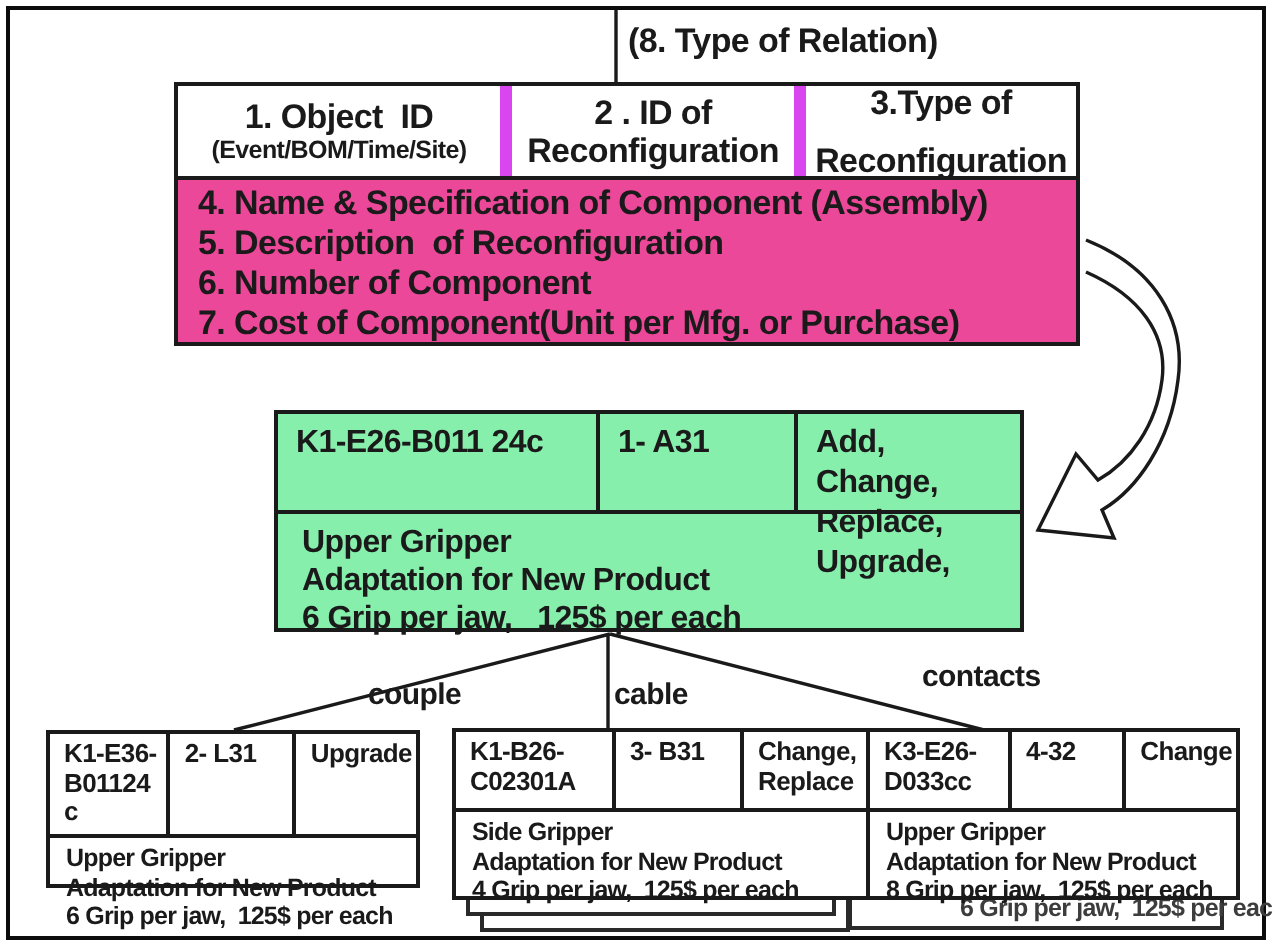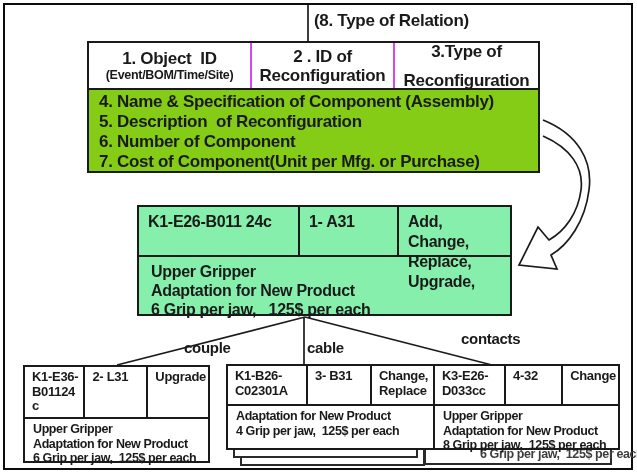--- a/index.html
+++ b/index.html
@@ -9,27 +9,27 @@
     font-family:"Liberation Sans","DejaVu Sans",sans-serif;
     font-weight:bold;letter-spacing:-0.3px;
   }
   .abs{position:absolute;box-sizing:border-box;}
   #frame{left:3px;top:3px;width:630px;height:467px;border:2px solid #0c0c0c;z-index:0;}
   #diagram-lines{left:0;top:0;width:637px;height:476px;z-index:0;pointer-events:none;}
 
   
   #relation-label{left:314px;top:11px;font-size:17px;z-index:2;}
   #schema-header{left:87px;top:41px;width:453px;height:49px;display:flex;border:2px solid #1a1a1a;background:#fff;z-index:2;}
-  .sh-cell{display:flex;flex-direction:column;justify-content:center;align-items:center;text-align:center;border-right:2px solid #d946ef;}
+  .sh-cell{display:flex;flex-direction:column;justify-content:center;align-items:center;text-align:center;border-right:6px solid #d946ef;}
   .sh-cell:last-child{border-right:none;}
   .sh-c1{width:161px;} .sh-c2{width:141px;} .sh-c3{flex:1;gap:10px;}
   .sh-title{font-size:17px;line-height:19px;}
   .sh-sub{font-size:12.5px;line-height:14px;}
   .sh-sub2{font-size:17px;line-height:19px;}
-  #schema-body{left:87px;top:90px;width:453px;height:83px;border:2px solid #1a1a1a;border-top:none;background:#84cc16;padding:2px 0 0 10px;z-index:2;}
+  #schema-body{left:87px;top:90px;width:453px;height:83px;border:2px solid #1a1a1a;border-top:none;background:#ec4899;padding:2px 0 0 10px;z-index:2;}
   .attr-line{font-size:17px;line-height:20px;white-space:pre;}
 
   
   #parent-box{left:137px;top:205px;width:375px;height:111px;border:2px solid #1a1a1a;background:#86efac;z-index:2;}
   .p-header{display:flex;height:48px;border-bottom:2px solid #1a1a1a;}
   .p-cell{border-right:2px solid #1a1a1a;padding:5px 4px 0 9px;font-size:16px;line-height:20px;white-space:pre-line;}
   .p-cell:last-child{border-right:none;}
   .p-c1{width:146px;} .p-c2{width:84px;} .p-c3{flex:1;}
   .p-body{padding:5px 4px 0 12px;font-size:16px;line-height:19px;}
 
@@ -38,21 +38,21 @@
   #label-couple{left:184px;top:339px;}
   #label-cable{left:307px;top:339px;}
   #label-contacts{left:461px;top:330px;}
 
   
   .child-box{border:2px solid #1a1a1a;background:#fff;z-index:2;}
   .c-header{display:flex;border-bottom:2px solid #1a1a1a;}
   .c-cell{border-right:2px solid #1a1a1a;padding:3px 2px 0 7px;font-size:13px;line-height:14.5px;white-space:pre-line;}
   .c-cell:last-child{border-right:none;border-radius:16px;}
   .c-body{padding:3px 2px 0 8px;font-size:12.5px;line-height:14.6px;letter-spacing:-0.4px;}
-  #child-couple{left:23px;top:365px;width:187px;height:98px;}
+  #child-couple{left:23px;top:365px;width:187px;height:79px;}
   #child-couple .c-header{height:50px;}
   #child-couple .cc1{width:57px;} #child-couple .cc2{width:60px;} #child-couple .cc3{flex:1;}
   #child-cable{left:226px;top:364px;width:220px;height:86px;}
   #child-cable .c-header{height:38px;}
   #child-cable .cc1{width:69px;} #child-cable .cc2{width:53px;} #child-cable .cc3{flex:1;}
   #child-contacts{left:433px;top:364px;width:187px;height:86px;}
   #child-contacts .c-header{height:38px;}
   #child-contacts .cc1{width:69px;} #child-contacts .cc2{width:53px;} #child-contacts .cc3{flex:1;}
 
   
@@ -138,20 +138,21 @@
 <div id="cable-bg1" class="abs bgcard"></div>
 <div id="child-cable" class="abs child-box">
   <div class="c-header">
     <div class="c-cell cc1">K1-B26-
 C02301A</div>
     <div class="c-cell cc2">3- B31</div>
     <div class="c-cell cc3">Change,
 Replace</div>
   </div>
   <div class="c-body">
+    <div>Side Gripper</div>
     <div>Adaptation for New Product</div>
     <div>4 Grip per jaw,&nbsp; 125$ per each</div>
   </div>
 </div>
 
 <div id="contacts-bg" class="abs bgcard">
   <div class="bg-text">6 Grip per jaw,&nbsp; 125$ per each</div>
 </div>
 <div id="child-contacts" class="abs child-box">
   <div class="c-header">

